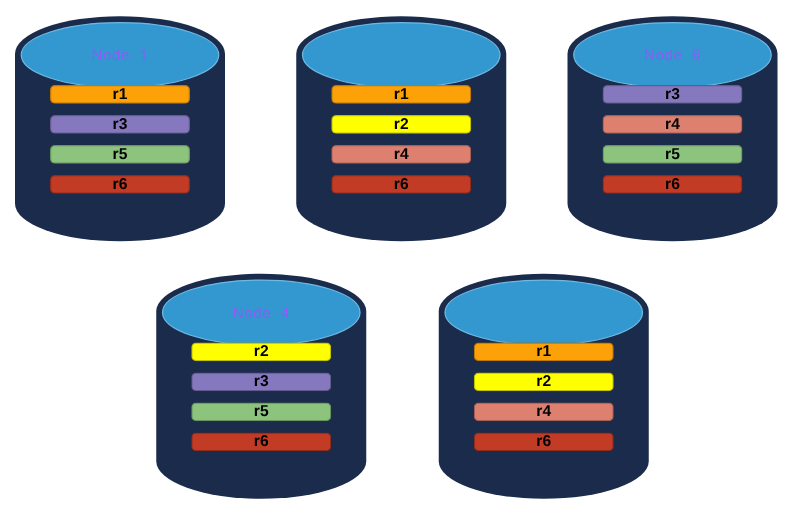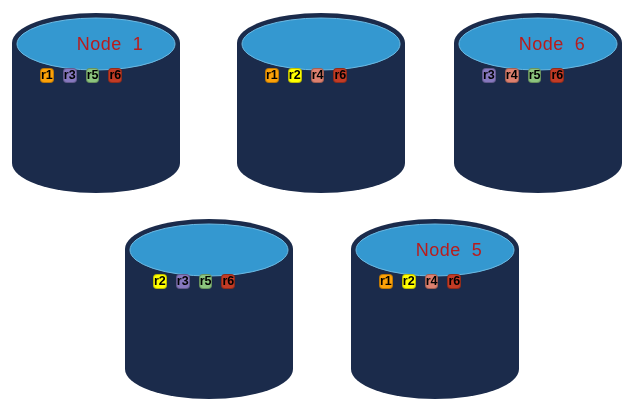--- a/index.html
+++ b/index.html
@@ -7,32 +7,32 @@
     width:636px;height:408px;
     background:#ffffff;
     font-family:"Liberation Sans","DejaVu Sans",sans-serif;
     position:relative;
     overflow:hidden;
   }
   .canvas{position:absolute;left:0;top:0;width:636px;height:408px;}
   .node{position:absolute;width:174px;height:186px;}
   .node svg{position:absolute;left:0;top:0;width:174px;height:186px;display:block;}
   .node-title{
-    position:absolute;left:14px;top:23px;width:100%;
+    position:absolute;left:0;top:23px;width:100%;
     text-align:center;
-    color:#b91c1c;
-    font-size:18px;line-height:20px;
+    color:#8b5cf6;
+    font-size:12px;line-height:20px;
     letter-spacing:0.5px;
     white-space:pre;
   }
   .bars{
     position:absolute;left:50%;top:57px;
     transform:translateX(-50%);
     width:112px;
-    display:flex;flex-direction:row;gap:9px;
+    display:flex;flex-direction:column;gap:9px;
   }
   .bar{
     height:15px;line-height:13px;
     box-sizing:border-box;
     border:1px solid rgba(0,0,0,0.25);
     border-radius:4px;
     text-align:center;
     font-size:12.5px;font-weight:bold;color:#000000;
   }
   
@@ -86,34 +86,34 @@
       <div class="bar" style="background: rgb(140, 196, 126);">r5</div>
       <div class="bar" style="background: rgb(194, 59, 37);">r6</div>
     </div>
   </div>
 
   <div class="node" id="node4">
     <svg viewBox="0 0 174 186" aria-hidden="true">
       <path d="M 3 32 A 84 30 0 0 1 171 32 L 171 152 A 84 30 0 0 1 3 152 Z" fill="#1B2B4B"></path>
       <ellipse cx="87" cy="33" rx="79" ry="26" stroke="#6CB9E2" stroke-width="1" fill="#3498D0"></ellipse>
     </svg>
+    <div class="node-title">Node  4</div>
     <div class="bars">
       <div class="bar" style="background: rgb(255, 255, 0);">r2</div>
       <div class="bar" style="background: rgb(134, 120, 190);">r3</div>
       <div class="bar" style="background: rgb(140, 196, 126);">r5</div>
       <div class="bar" style="background: rgb(194, 59, 37);">r6</div>
     </div>
   </div>
 
   <div class="node" id="node5">
     <svg viewBox="0 0 174 186" aria-hidden="true">
       <path d="M 3 32 A 84 30 0 0 1 171 32 L 171 152 A 84 30 0 0 1 3 152 Z" fill="#1B2B4B"></path>
       <ellipse cx="87" cy="33" rx="79" ry="26" stroke="#6CB9E2" stroke-width="1" fill="#3498D0"></ellipse>
     </svg>
-    <div class="node-title">Node  5</div>
     <div class="bars">
       <div class="bar" style="background: rgb(252, 161, 8);">r1</div>
       <div class="bar" style="background: rgb(255, 255, 0);">r2</div>
       <div class="bar" style="background: rgb(221, 128, 111);">r4</div>
       <div class="bar" style="background: rgb(194, 59, 37);">r6</div>
     </div>
   </div>
 
 </div>
 

